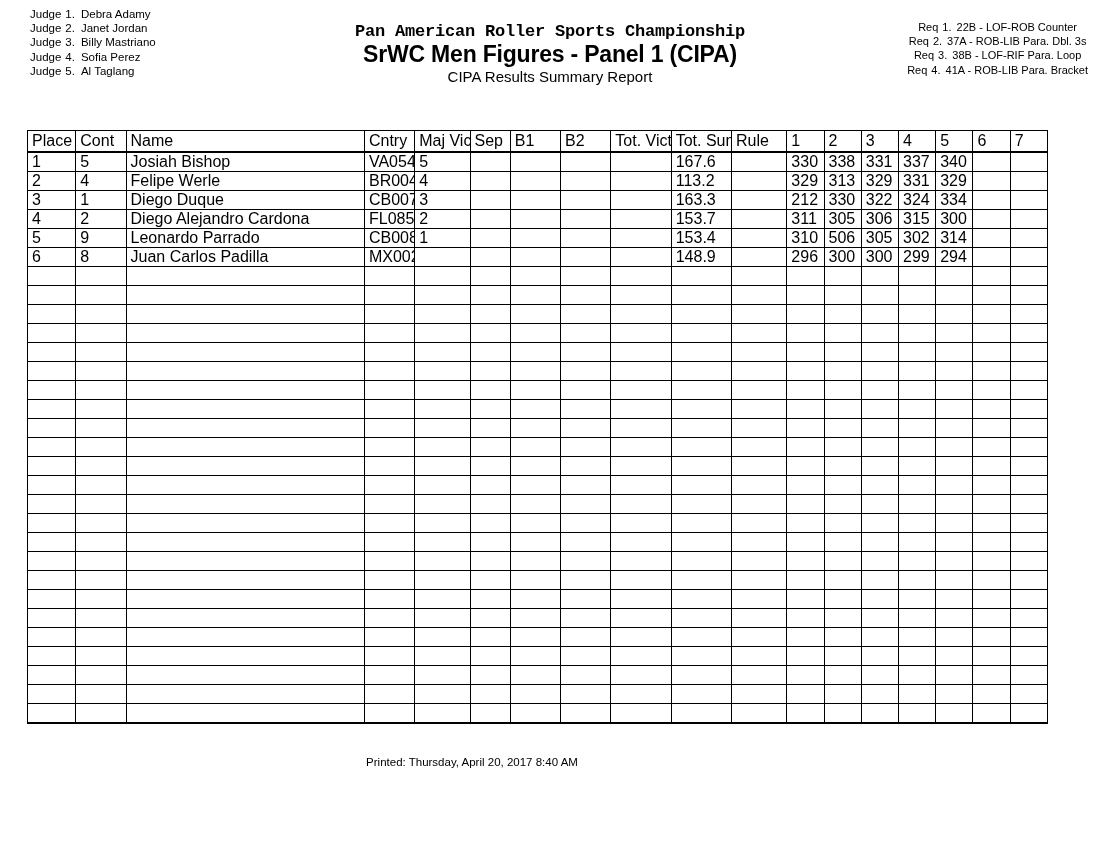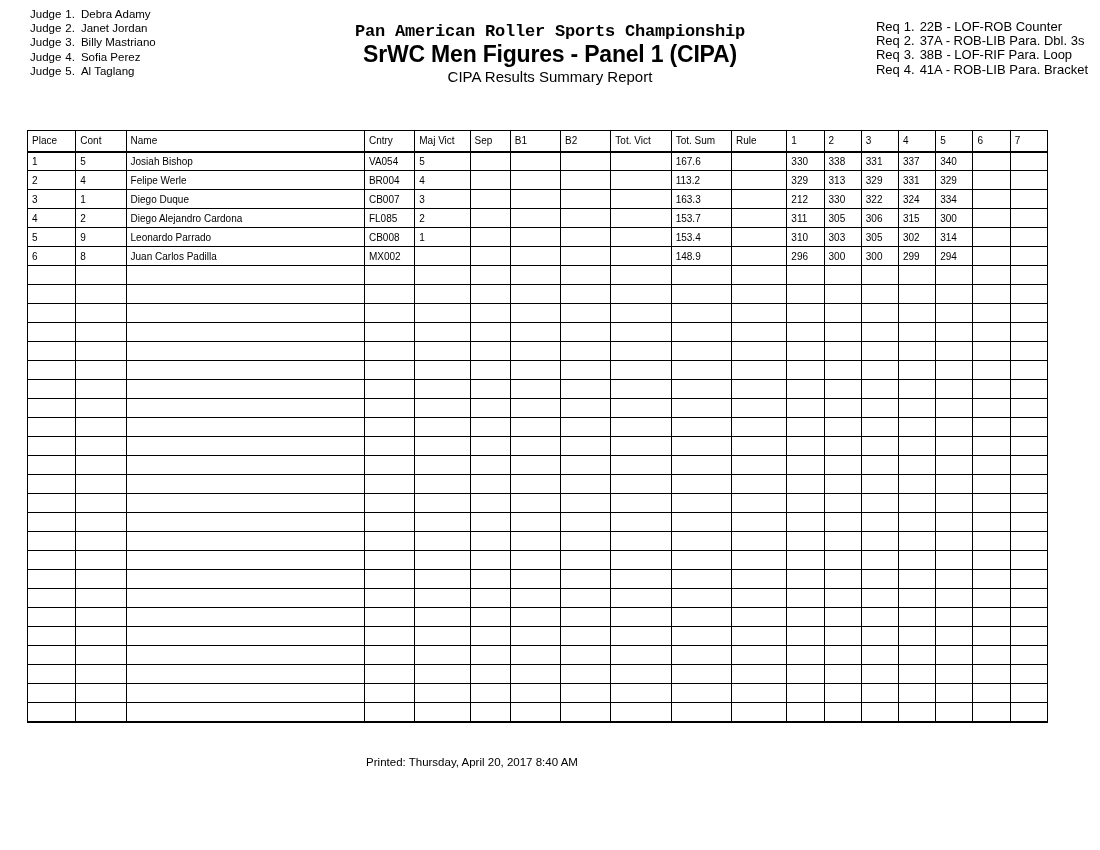--- a/index.html
+++ b/index.html
@@ -72,37 +72,37 @@
     text-align: right;
     white-space: nowrap;
   }
   #event-number {
     font-size: 19px;
     font-weight: bold;
     line-height: 23px;
     letter-spacing: -0.3px;
   }
   .req-row {
-    font-size: 13px;
+    font-size: 11px;
     line-height: 14.2px;
-    text-align: left;
+    text-align: center;
   }
   .req-word { display: inline-block; }
   .req-num  { display: inline-block; margin-left: 4px; }
   .req-text { display: inline-block; margin-left: 5px; }
 
   
   #results-table {
     position: absolute;
     left: 27px;
     top: 130px;
     width: 1021px;
     border-collapse: collapse;
     table-layout: fixed;
-    font-size: 10px;
+    font-size: 16px;
   }
   #results-table th,
   #results-table td {
     border: 1px solid #000000;
     height: 19px;
     padding: 0 0 0 4px;
     font-weight: normal;
     text-align: left;
     vertical-align: middle;
     overflow: hidden;
@@ -289,21 +289,21 @@
         <td>Leonardo Parrado</td>
         <td>CB008</td>
         <td>1</td>
         <td></td>
         <td></td>
         <td></td>
         <td></td>
         <td>153.4</td>
         <td></td>
         <td class="c-judge">310</td>
-        <td class="c-judge">303</td>
+        <td class="c-judge">506</td>
         <td class="c-judge">305</td>
         <td class="c-judge">302</td>
         <td class="c-judge">314</td>
         <td class="c-judge"></td>
         <td class="c-judge"></td>
       </tr>
       <tr>
         <td class="c-place">6</td>
         <td class="c-cont">8</td>
         <td>Juan Carlos Padilla</td>

